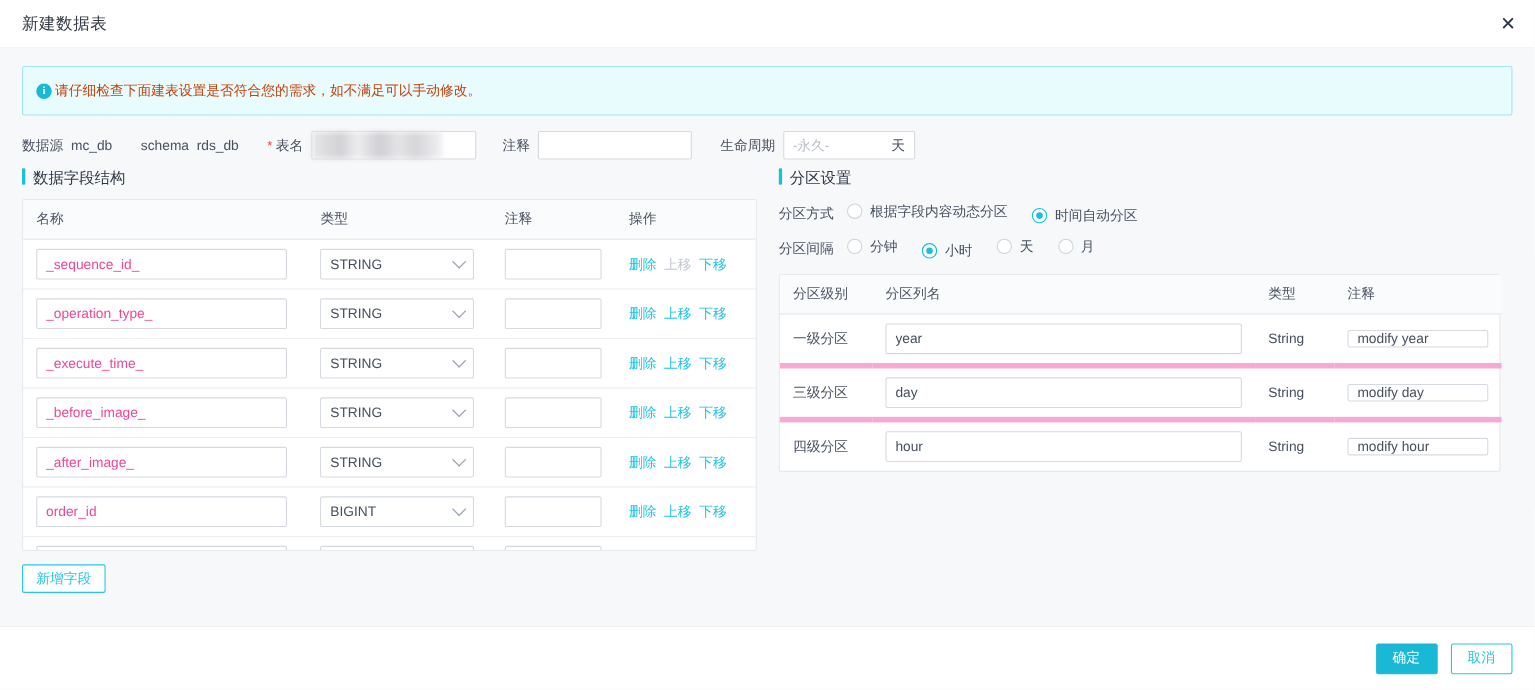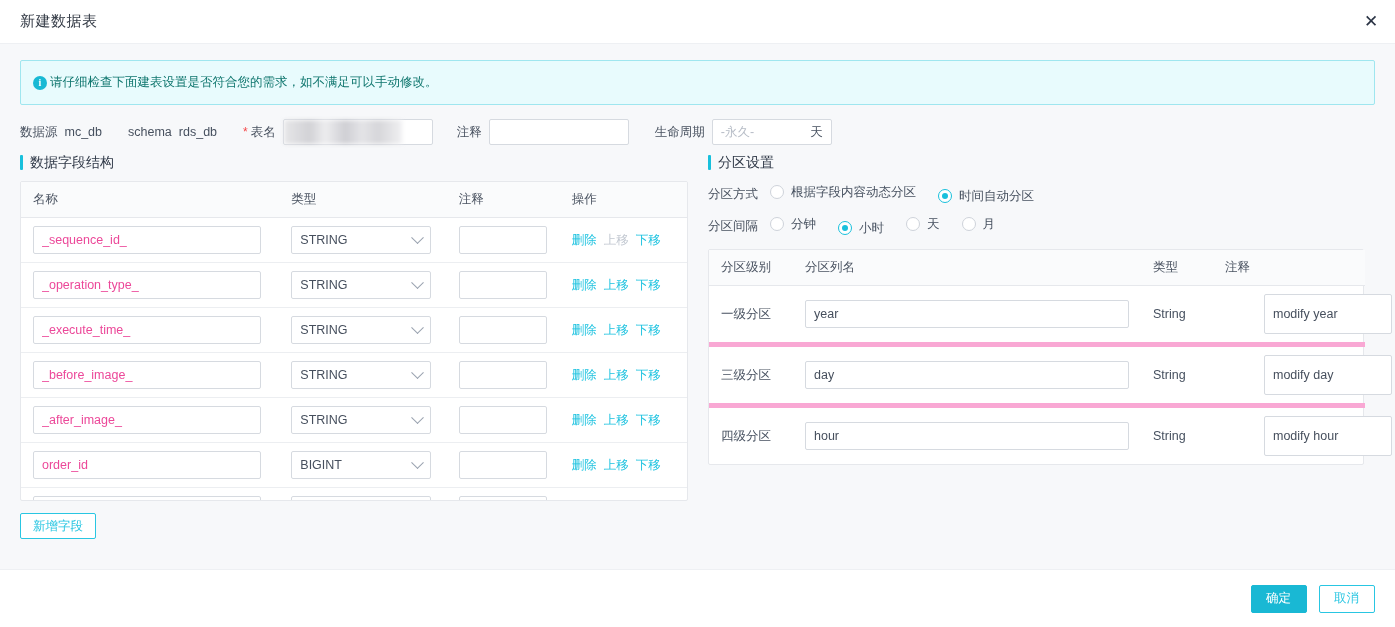--- a/index.html
+++ b/index.html
@@ -53,21 +53,21 @@
     margin-bottom: 14px;
   }
   .info-icon {
     width: 14px; height: 14px; border-radius: 50%;
     background: #18b9d4; color: #fff;
     font-size: 10px; font-weight: bold;
     display: inline-flex; align-items: center; justify-content: center;
     margin-right: 3px; flex: 0 0 auto;
     font-family: "Liberation Serif", serif;
   }
-  .alert-text { font-size: 12.5px; color: #0f766e; }
+  .alert-text { font-size: 12.5px; color: #c2410c; }
 
   
   .top-row {
     display: flex; align-items: center;
     height: 26px; margin-bottom: 8px;
     font-size: 12.5px; color: #46505f;
   }
   .f-label { color: #48515f; margin-right: 7px; white-space: nowrap; }
   .f-value { color: #46505f; margin-right: 26px; white-space: nowrap; }
   .req-star { color: #f5484a; margin-right: 3px; font-size: 12px; }
@@ -95,21 +95,21 @@
   }
   .life-ph { font-size: 12.5px; color: #b6bcc6; }
   .life-suffix { font-size: 12.5px; color: #46505f; }
 
   
   .columns { display: flex; gap: 20px; }
   .col-left  { width: 668px; flex: 0 0 668px; }
   .col-right { flex: 1 1 auto; }
 
   .sec-title {
-    display: flex; align-items: center;
+    display: flex; 
     font-size: 14px; color: #2f3847;
     margin: 0 0 9px 0; height: 19px;
   }
   .sec-bar {
     width: 3px; height: 15px; background: #18c0dc;
     margin-right: 7px; border-radius: 1px;
   }
 
   
   .field-table-wrap {
@@ -218,23 +218,23 @@
   .pcol-lvl { width: 84px; }
   .pcol-col { width: 348px; }
   .pcol-typ { width: 72px; }
   .pcol-cmt { width: 152px; }
   .p-input {
     width: 100%; height: 28px; border: 1px solid #d6dae0; background: #fff;
     border-radius: 2px; font-size: 12.5px; color: #464f5d; padding: 0 8px;
     outline: none; font-family: "Liberation Sans", sans-serif;
   }
   .p-cmt-input {
-    width: 128px; height: 40px; border: 1px solid #d6dae0; background: #fff;
+    width: 128px; height: 16px; border: 1px solid #d6dae0; background: #fff;
     border-radius: 2px; font-size: 12.5px; color: #464f5d; padding: 0 8px;
-    outline: none; font-family: "Liberation Sans", sans-serif; margin-left: 39px;
+    outline: none; font-family: "Liberation Sans", sans-serif;
   }
 
   
   .dlg-footer {
     flex: 0 0 auto; height: 58px; background: #ffffff;
     border-top: 1px solid #eef0f3;
     display: flex; align-items: center; justify-content: flex-end;
     padding-right: 20px; gap: 12px;
   }
   .btn {

